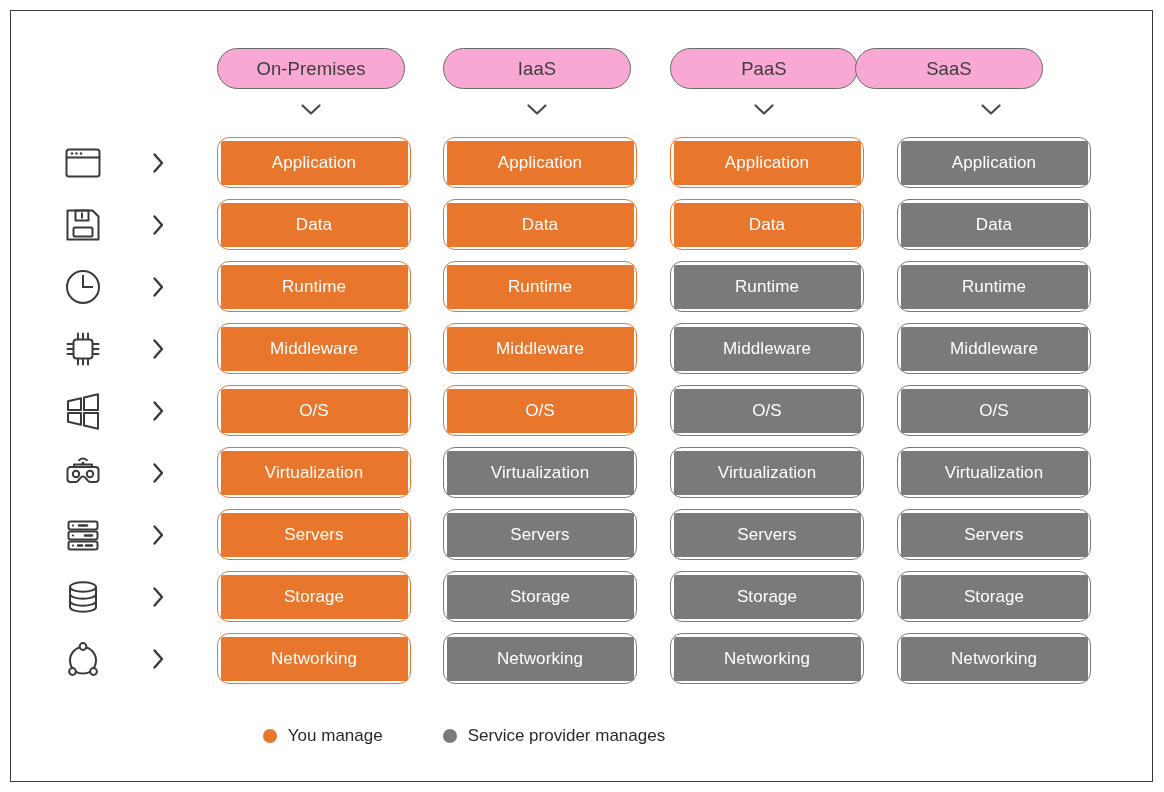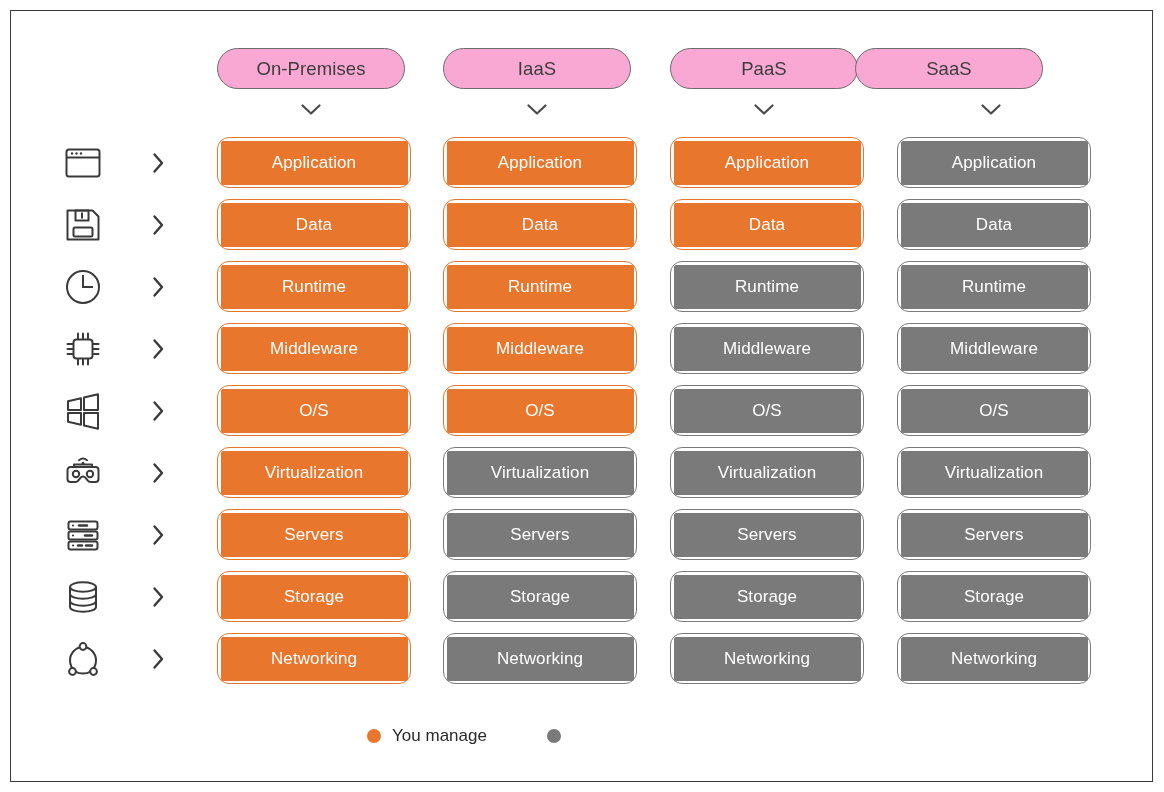--- a/index.html
+++ b/index.html
@@ -513,15 +513,16 @@
       </div>
     </div>
 
   <div id="legend">
       <div class="legend-item">
         <span class="legend-dot" style="background: rgb(232, 118, 44);"></span>
         <span class="legend-text">You manage</span>
       </div>
       <div class="legend-item">
         <span class="legend-dot" style="background: rgb(122, 122, 122);"></span>
+        <span class="legend-text">Service provider manages</span>
       </div>
     </div>
 </div>
 
 </body></html>

